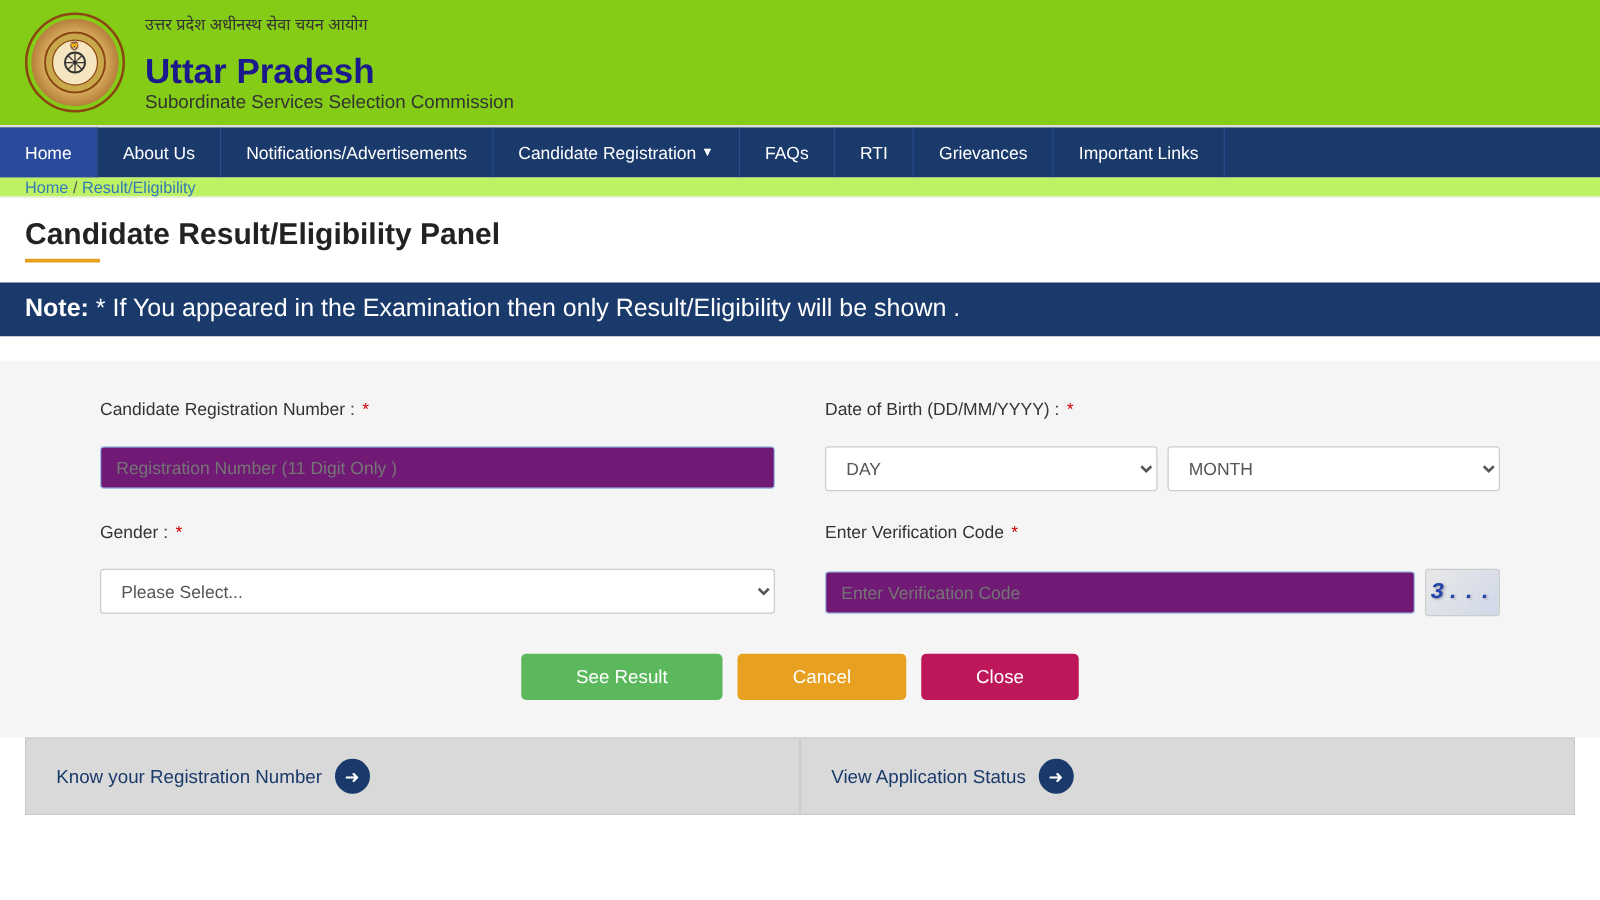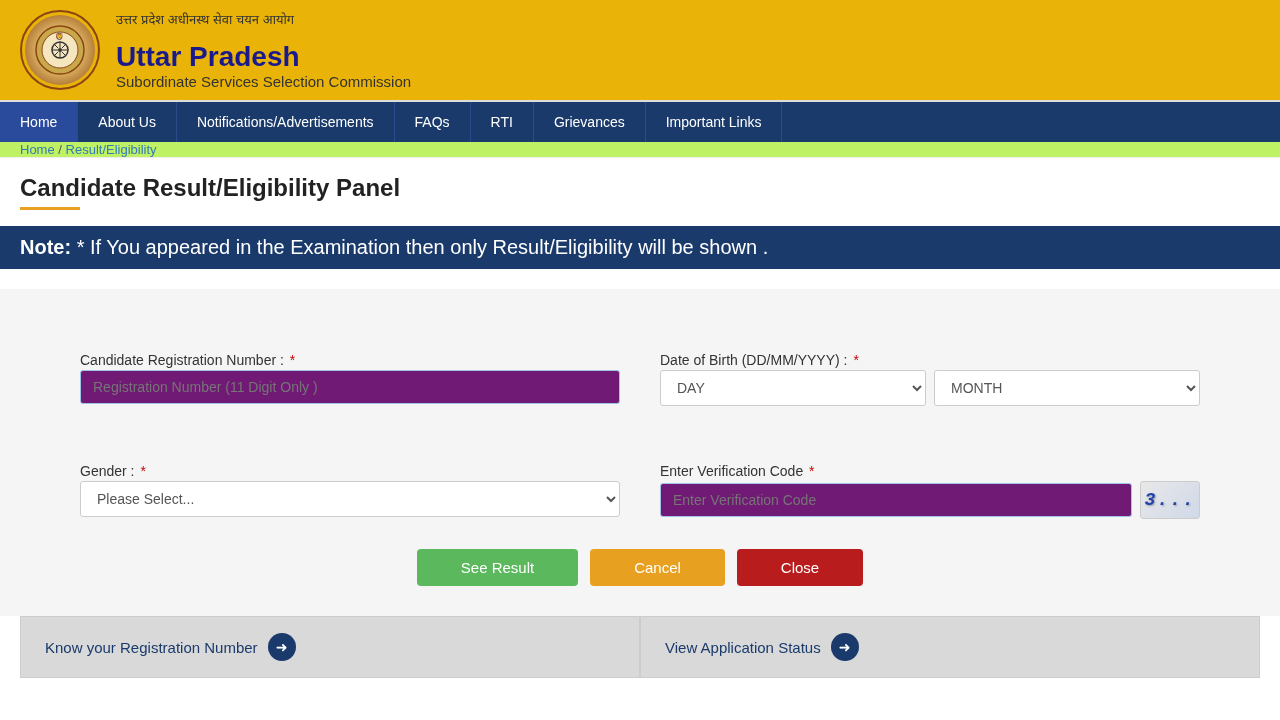--- a/index.html
+++ b/index.html
@@ -3,21 +3,21 @@
   <meta charset="utf-8">
   <style>
     * { margin: 0; padding: 0; box-sizing: border-box; }
     body { font-family: Arial, sans-serif; background: #fff; font-size: 14px; }
 
     
     .header {
       display: flex;
       align-items: center;
       padding: 10px 20px;
-      background: #eab308;
+      background: #84cc16;
       border-bottom: 2px solid #ddd;
     }
     .logo-circle {
       width: 80px;
       height: 80px;
       border: 2px solid #8B4513;
       border-radius: 50%;
       display: flex;
       align-items: center;
       justify-content: center;
@@ -105,21 +105,21 @@
       min-height: 300px;
     }
     .form-grid {
       display: grid;
       grid-template-columns: 1fr 1fr;
       gap: 24px 40px;
       max-width: 1200px;
       margin: 0 auto;
       padding: 0 40px;
     }
-    .form-group { display: flex; flex-direction: column; gap: 2px; margin-top: 33px; }
+    .form-group { display: flex; flex-direction: column; gap: 22px; }
     .form-label {
       font-size: 14px;
       color: #333;
       font-weight: normal;
     }
     .form-label .required { color: #cc0000; margin-left: 2px; }
 
     input[type="text"] {
       padding: 8px 12px;
       border: 1px solid #a0c4e8;
@@ -184,21 +184,21 @@
     .btn {
       padding: 10px 44px;
       border: none;
       border-radius: 4px;
       font-size: 15px;
       cursor: pointer;
       font-weight: normal;
     }
     .btn-green { background: #5cb85c; color: #fff; }
     .btn-orange { background: #e8a020; color: #fff; }
-    .btn-red { background: #b91c1c; color: #fff; text-align: center; }
+    .btn-red { background: #be185d; color: #fff; text-align: center; }
     .bottom-link-btn {
       background: #d9d9d9;
       color: #1a3a6b;
       padding: 16px 24px;
       font-size: 15px;
       cursor: pointer;
       display: flex;
       align-items: center;
       justify-content: flex-start;
       gap: 10px;
@@ -253,20 +253,24 @@
 
 <nav class="navbar">
   <div class="nav-item active">
     <span>Home</span>
   </div>
   <div class="nav-item">
     <span>About Us</span>
   </div>
   <div class="nav-item">
     <span>Notifications/Advertisements</span>
+  </div>
+  <div class="nav-item">
+    <span>Candidate Registration</span>
+    <span class="nav-chevron">▼</span>
   </div>
   <div class="nav-item">
     <span>FAQs</span>
   </div>
   <div class="nav-item">
     <span>RTI</span>
   </div>
   <div class="nav-item">
     <span>Grievances</span>
   </div>

